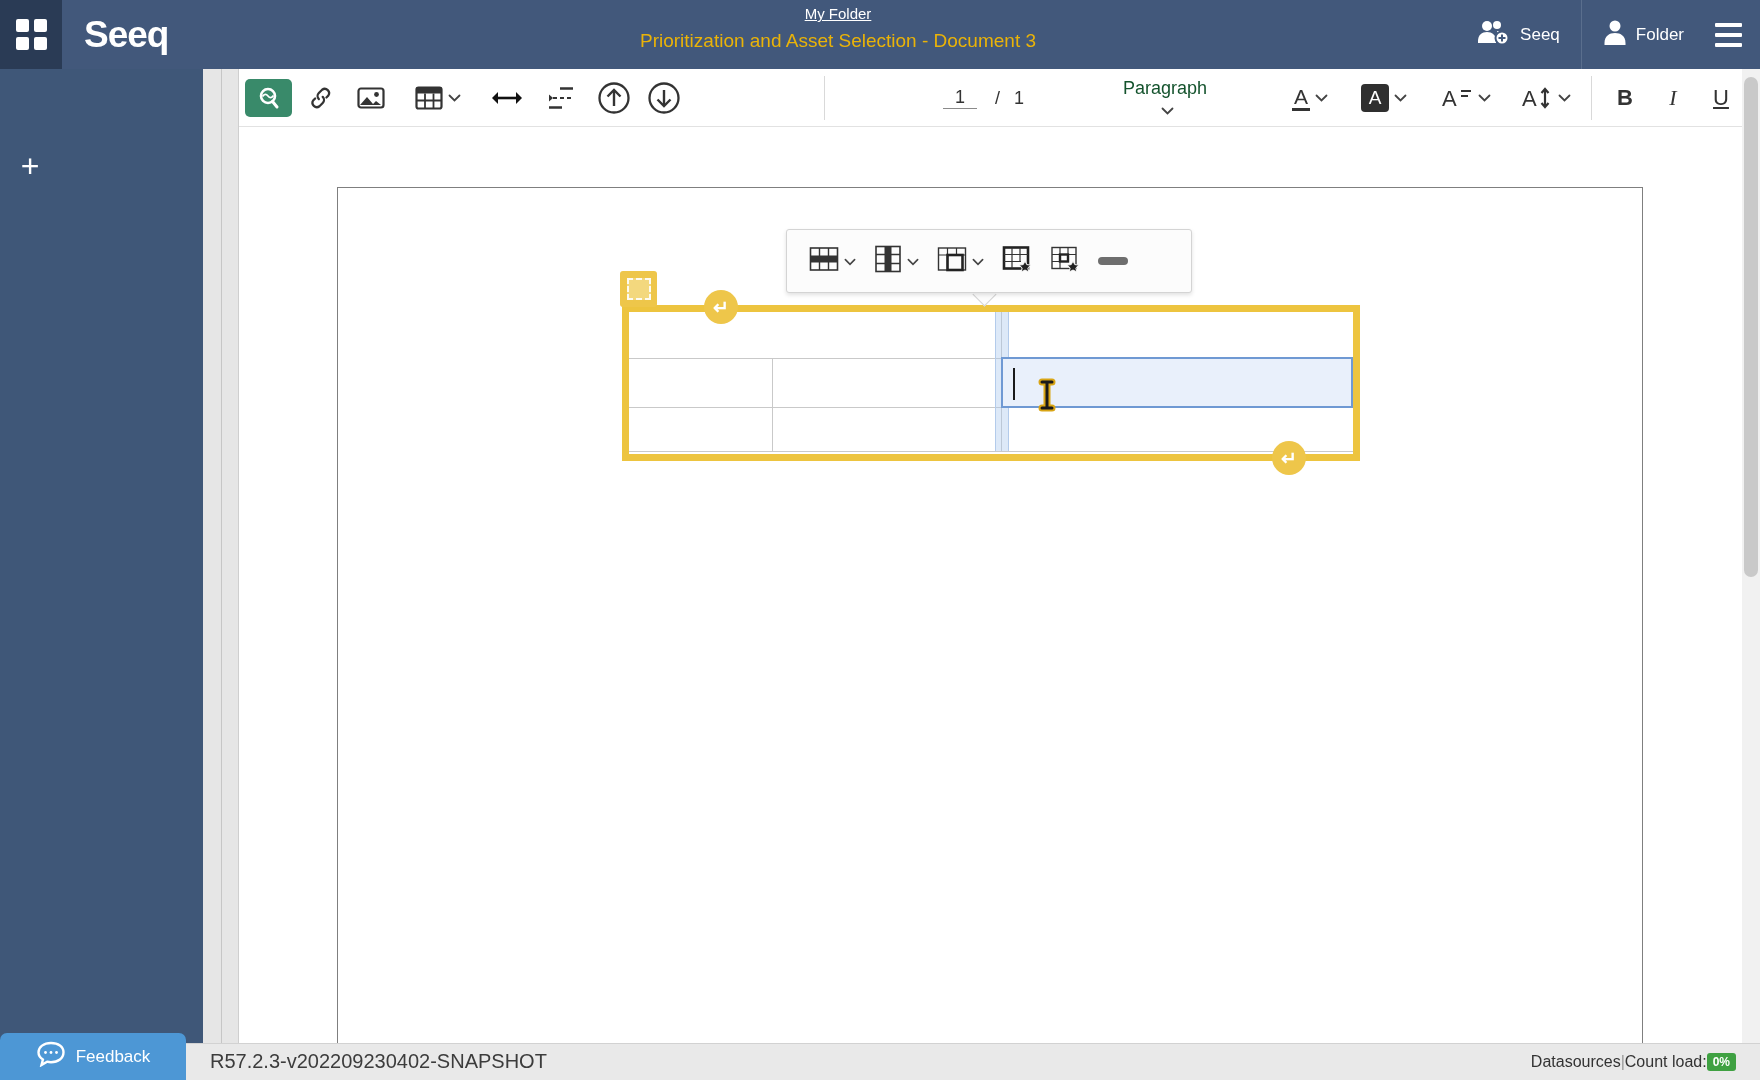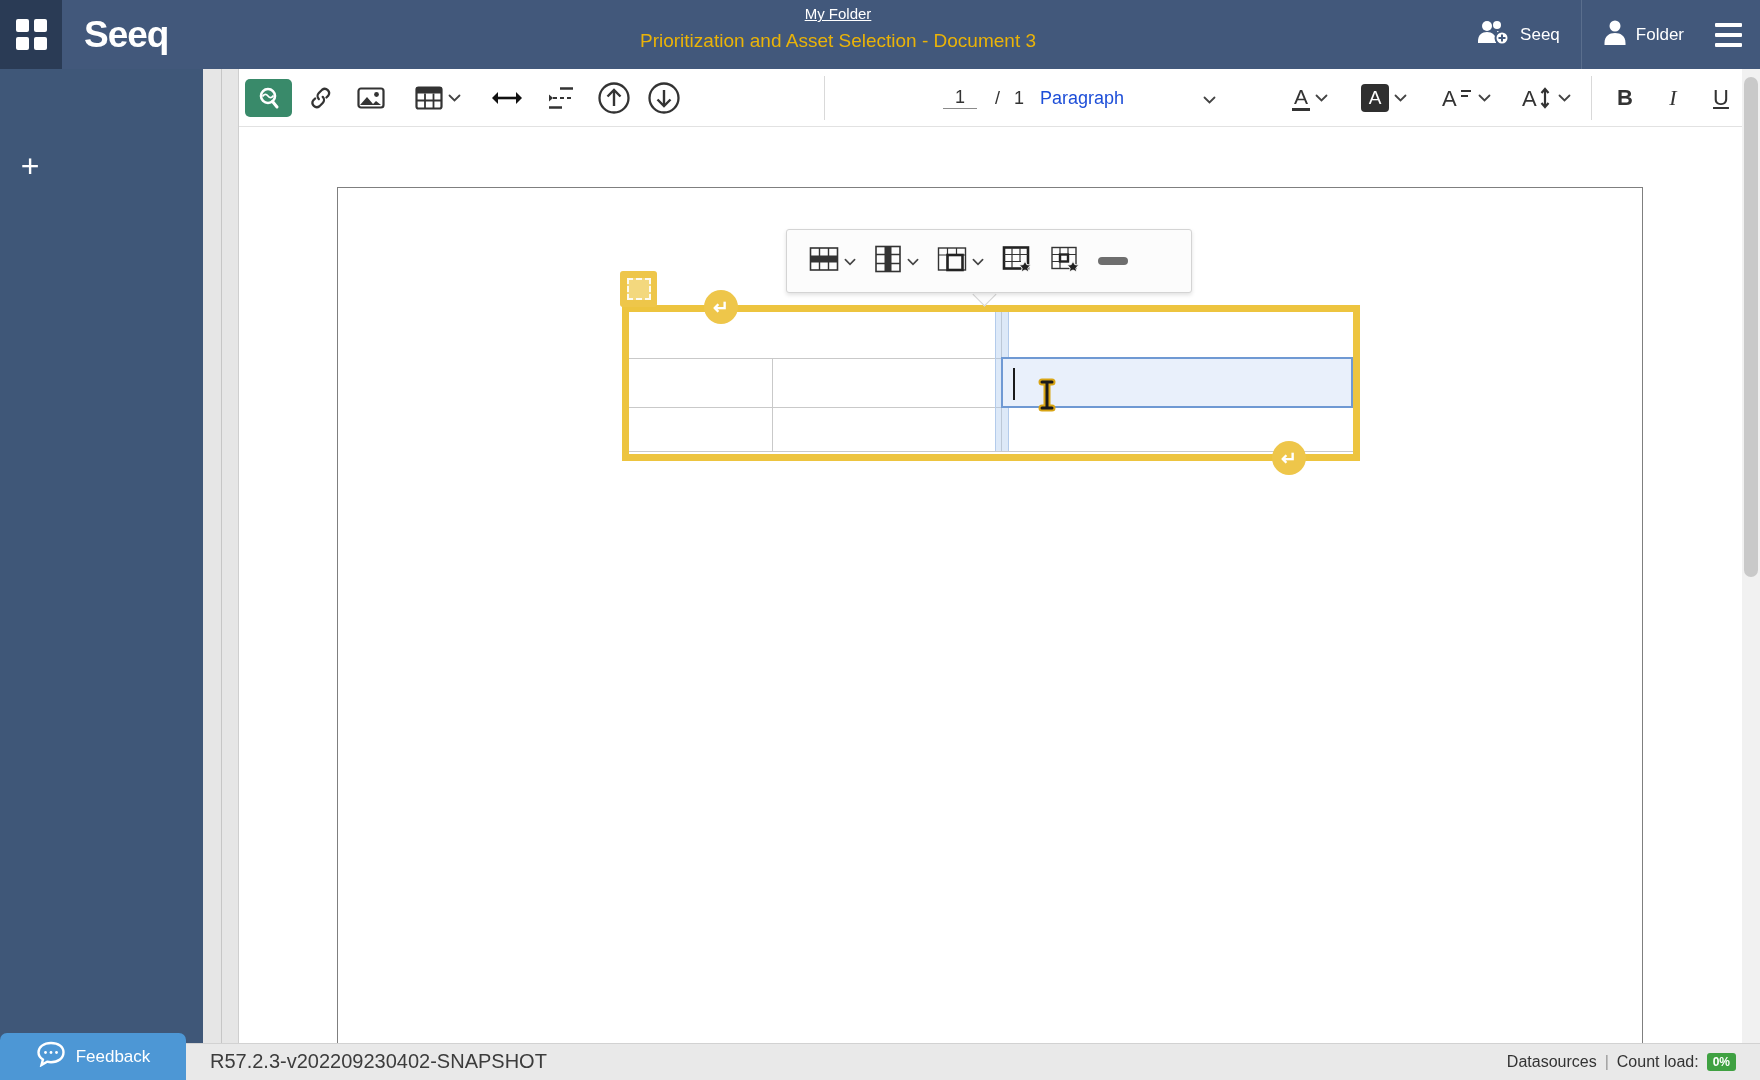--- a/index.html
+++ b/index.html
@@ -61,21 +61,21 @@
   
   .edbar { position:absolute; left:239px; top:69px; width:1503px; height:58px; background:#fff; border-bottom:1px solid #e2e2e2; z-index:15; }
   .ebtn { position:absolute; top:9px; height:40px; display:flex; align-items:center; justify-content:center; border-radius:4px; cursor:pointer; color:#333; }
   .ebtn svg { display:block; }
   .vsep { position:absolute; top:7px; width:1px; height:44px; background:#d9d9d9; }
   .chev { margin-left:5px; }
   .seeqbtn { background:#398a6a; width:47px; height:38px; top:10px; border-radius:5px; }
   .pagefield { position:absolute; left:704px; top:9px; height:40px; display:flex; align-items:center; font-size:18px; color:#333; }
   .pagefield .cur { min-width:34px; text-align:center; border-bottom:1px solid #8a8a8a; cursor:text; }
   .pagefield .tot { margin-left:18px; }
-  .paragraph-dd { position:absolute; left:801px; top:9px; width:176px; height:40px; display:flex; align-items:center; font-size:18px; color:#1d4ed8; cursor:pointer; }
+  .paragraph-dd { position:absolute; left:838px; top:9px; width:176px; height:40px; display:flex; align-items:center; font-size:18px; color:#14532d; cursor:pointer;flex-direction:column; }
   .paragraph-dd .lab { flex:1; }
 
   
   .page { position:absolute; left:337px; top:187px; width:1306px; height:856px; background:#fff; border:1px solid #7f7f7f; border-bottom:none; z-index:1; }
 
   
   .doc-table { position:absolute; left:622px; top:305px; width:738px; height:156px; border:7px solid #edc43f; background:#fff; z-index:3; }
   .gline { position:absolute; background:#c9c9c9; }
   .colstrip { position:absolute; left:366px; top:0; width:14px; height:139px; background:rgba(170,200,238,.40); border-left:1px solid #b3cbeb; border-right:1px solid #b3cbeb; }
   .selcell { position:absolute; left:372px; top:45px; width:352px; height:51px; background:#e9f0fb; border:2px solid #6f99d3; }
@@ -92,21 +92,21 @@
   .dashbar { width:30px; height:8px; background:#6e6e6e; border-radius:4px; }
 
   
   .scrollbar { position:absolute; left:1742px; top:69px; width:18px; height:974px; background:#f1f1f1; z-index:25; }
   .scroll-thumb { position:absolute; left:2px; top:8px; width:14px; height:500px; background:#c9c9c9; border-radius:7px; cursor:pointer; }
 
   
   .footer { position:absolute; left:0; top:1043px; width:1760px; height:37px; background:#e9e9e9; border-top:1px solid #d2d2d2; z-index:40; }
   .feedback { position:absolute; left:0; top:1033px; width:186px; height:47px; background:#4d97d5; border-radius:7px 7px 0 0; display:flex; align-items:center; justify-content:center; gap:10px; color:#fff; font-size:17px; z-index:45; cursor:pointer; }
   .version { position:absolute; left:210px; top:1043px; height:37px; line-height:37px; font-size:20px; color:#3c3c3c; z-index:41; }
-  .foot-right { position:absolute; right:24px; top:1043px; height:37px; display:flex; align-items:center; gap:8px; font-size:16px; color:#333; z-index:41; }
+  .foot-right { position:absolute; right:24px; top:1043px; height:37px; display:flex; align-items:center; gap:0; font-size:16px; color:#333; z-index:41; }
   .load-badge { background:#3fa142; color:#fff; font-size:12px; font-weight:bold; border-radius:3px; padding:2px 6px; }
   .pipe { color:#999; }
 </style>
 </head>
 <body>
 
 <div id="app">
 
   <header class="topbar">
     <div class="appgrid">

